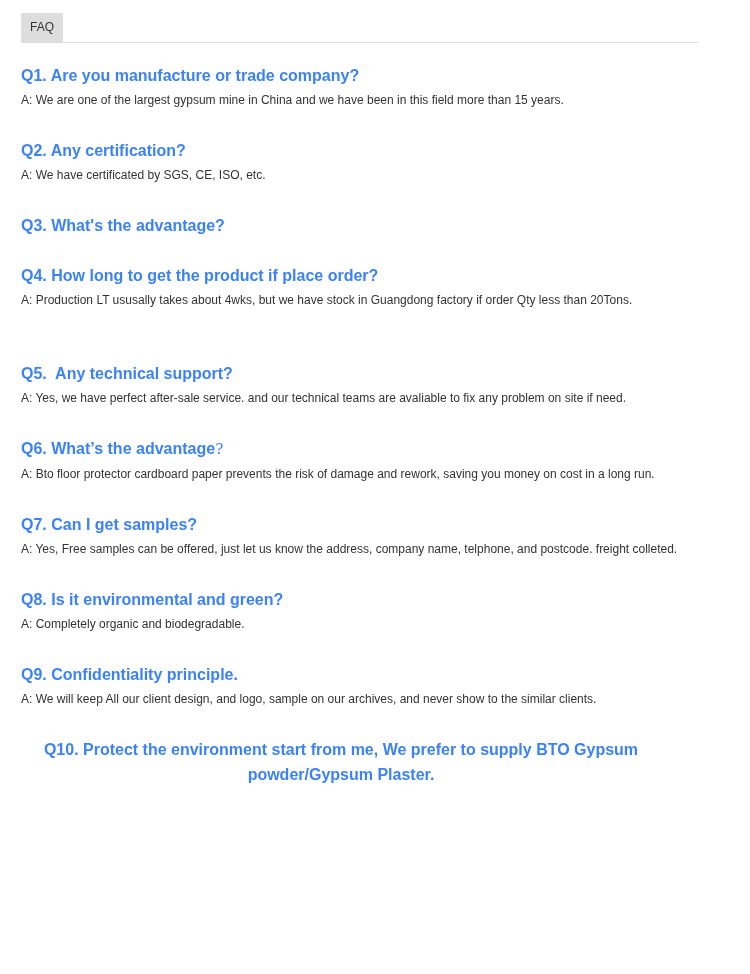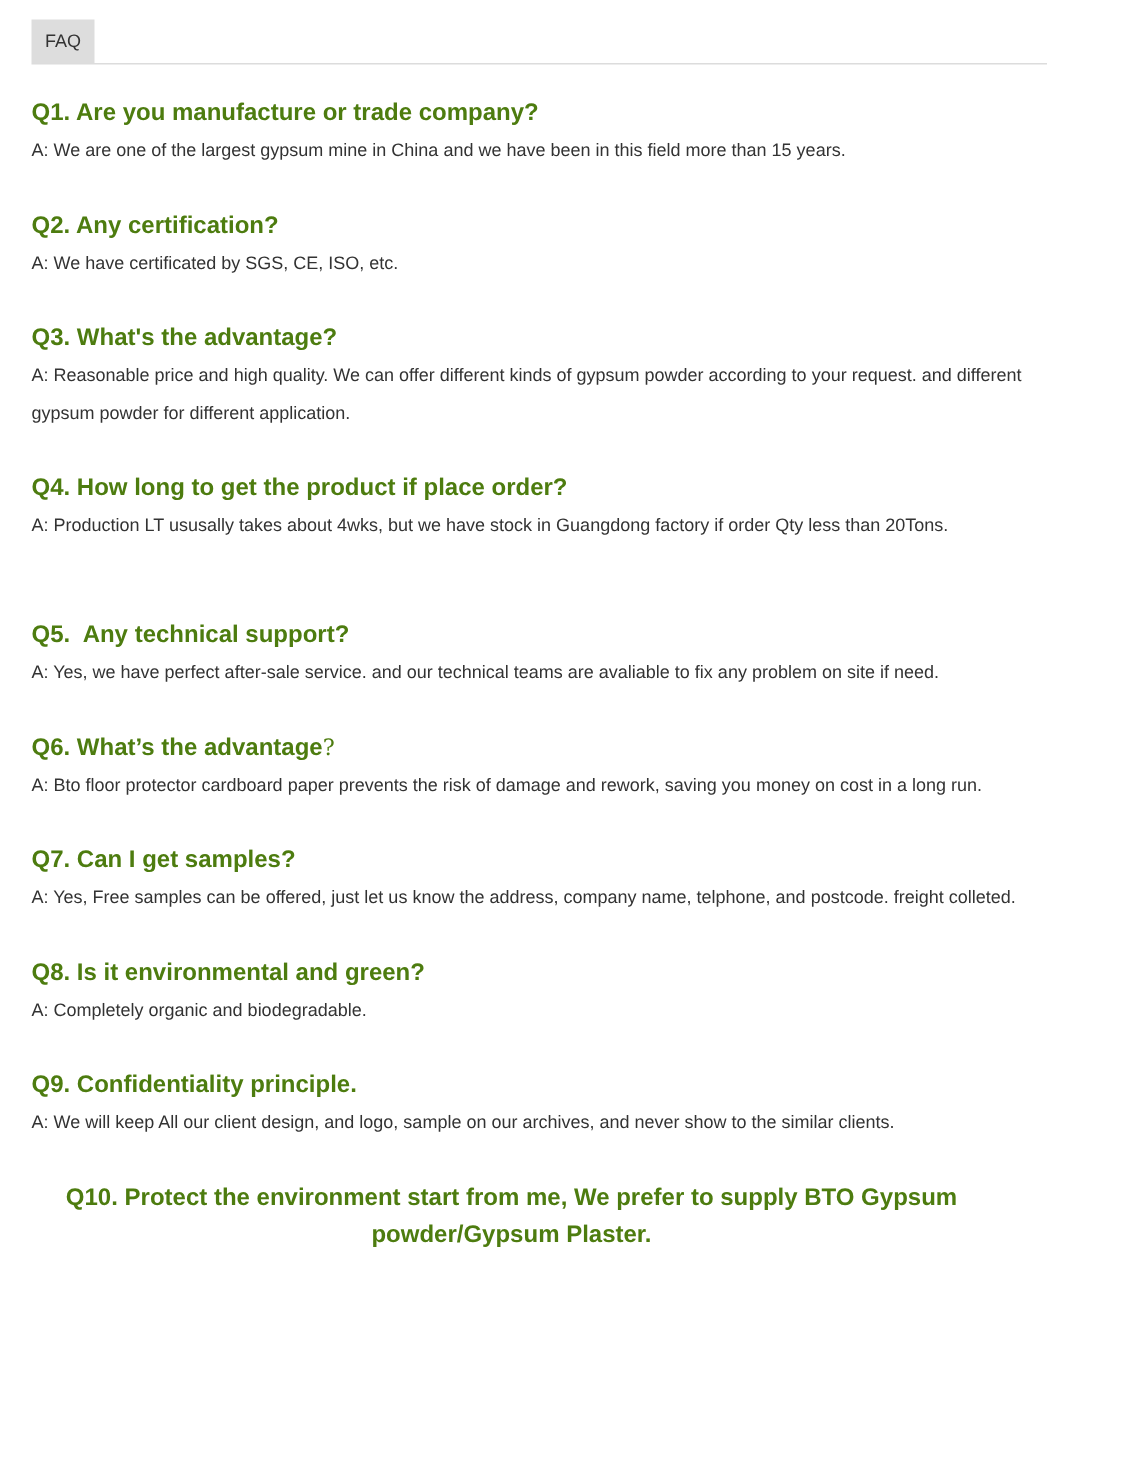--- a/index.html
+++ b/index.html
@@ -4,21 +4,21 @@
   <style>
     html, body { margin: 0; padding: 0; background: #ffffff; }
     body { width: 750px; height: 974px; overflow: hidden; position: relative;
            font-family: "Liberation Sans", sans-serif; }
     .tabbar { position: absolute; left: 21px; top: 13px; width: 665px; height: 29px;
               border-bottom: 1px solid #dcdcdc; padding-left: 12px; }
     .tab { position: absolute; left: 0; top: 0; width: 42px; height: 29px; background: #dddddd;
            color: #333333; font-size: 12px; line-height: 29px; text-align: center; }
     .faq { position: absolute; left: 21px; top: 63px; width: 700px; }
     .item { margin: 0 0 25px 0; }
-    .q { color: #4d7c0f; font-weight: bold; font-size: 16px; line-height: 25px; margin: 0; }
+    .q { color: #3b82f6; font-weight: bold; font-size: 16px; line-height: 25px; margin: 0; }
     .q .qmark { font-family: "DejaVu Serif", serif; font-weight: normal; font-size: 15px; }
     .a { color: #333333; font-size: 12px; line-height: 25px; margin: 0; }
   </style>
 </head>
 <body>
 
 <div class="tabbar">
   <div class="tab">FAQ</div>
 </div>
 
@@ -26,21 +26,20 @@
   <div class="item">
     <p class="q">Q1. Are you manufacture or trade company?</p>
     <p class="a">A: We are one of the largest gypsum mine in China and we have been in this field more than 15 years.</p>
   </div>
   <div class="item">
     <p class="q">Q2. Any certification?</p>
     <p class="a">A: We have certificated by SGS, CE, ISO, etc.</p>
   </div>
   <div class="item">
     <p class="q">Q3. What's the advantage?</p>
-    <p class="a">A: Reasonable price and high quality. We can offer different kinds of gypsum powder according to your request. and different gypsum powder for different application.</p>
   </div>
   <div class="item">
     <p class="q">Q4. How long to get the product if place order?</p>
     <p class="a">A: Production LT ususally takes about 4wks, but we have stock in Guangdong factory if order Qty less than 20Tons.</p>
   </div>
   <div class="item">
     <p class="q" style="white-space: pre; margin-top: 48px;">Q5.  Any technical support?</p>
     <p class="a">A: Yes, we have perfect after-sale service. and our technical teams are avaliable to fix any problem on site if need.</p>
   </div>
   <div class="item">

